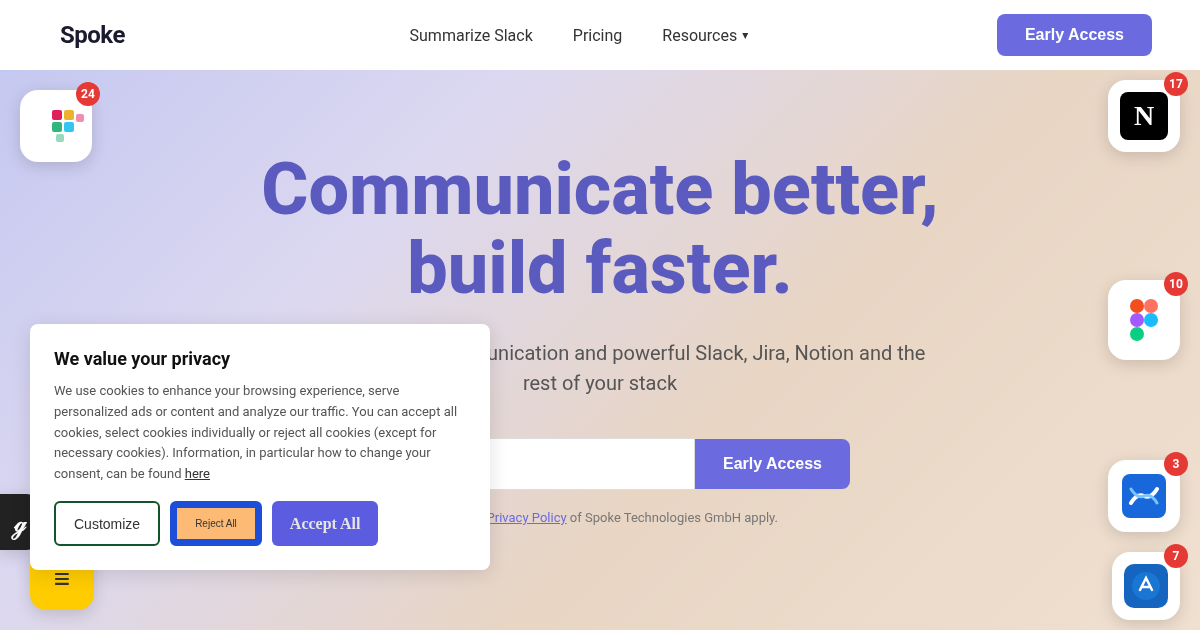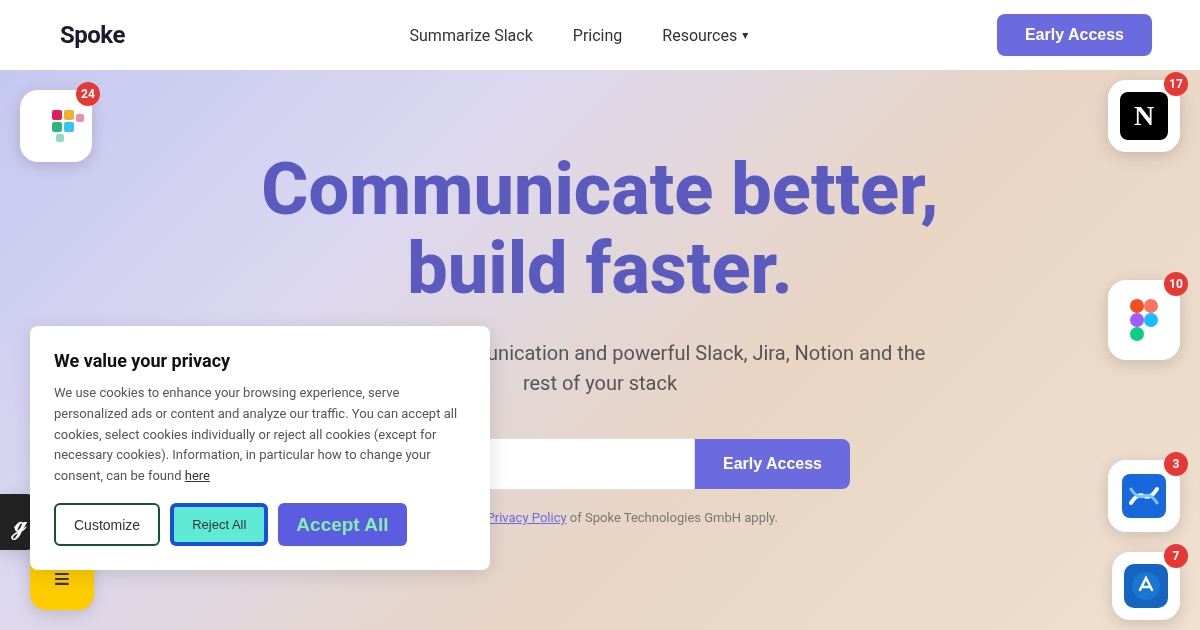--- a/index.html
+++ b/index.html
@@ -261,37 +261,38 @@
     .btn-customize {
       background: #fff;
       border: 2px solid #14532d;
       border-radius: 6px;
       padding: 10px 18px;
       font-size: 14px;
       color: #333;
       cursor: pointer;
     }
     .btn-reject {
-      background: #5eead4;
-      border: 4px solid #1d4ed8;
+      background: #fdba74;
+      border: 7px solid #1d4ed8;
       border-radius: 6px;
       padding: 10px 18px;
-      font-size: 13px;
+      font-size: 10px;
       color: #333;
       cursor: pointer;
     }
     .btn-accept {
       background: #5c5ce0;
       border: none;
       border-radius: 6px;
       padding: 10px 18px;
-      font-size: 19px;
-      color: #86efac;
+      font-size: 16px;
+      color: #e5e5e5;
       font-weight: 600;
       cursor: pointer;
+      font-family: Liberation Serif, serif;
     }
 
     
     .notion-inner {
       font-size: 28px;
       font-weight: 800;
       color: #fff;
       background: #000;
       border-radius: 8px;
       width: 48px;

